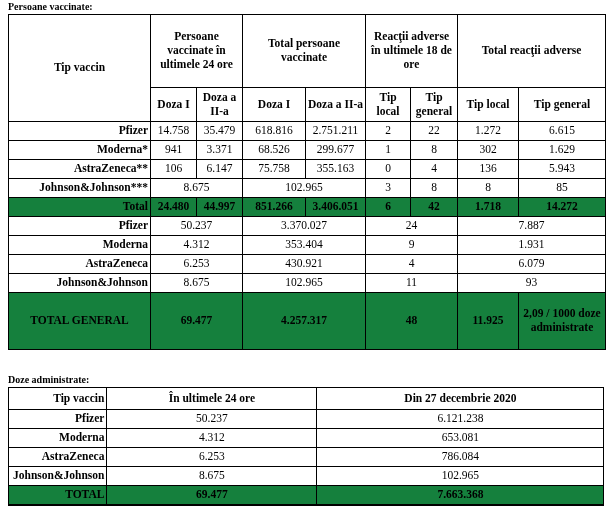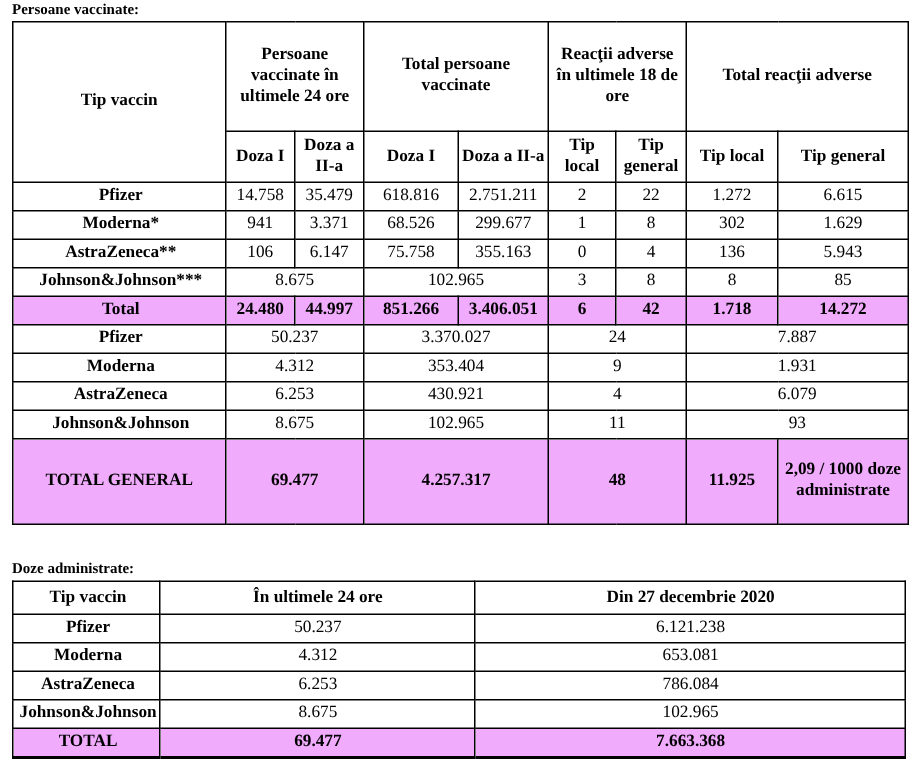--- a/index.html
+++ b/index.html
@@ -22,22 +22,22 @@
   td{
     border:1px solid #000;
     font-size:11.5px;
     padding:0 2px;
     text-align:center;
     vertical-align:middle;
     line-height:1.2;
     overflow:hidden;
   }
   .hdr{font-weight:bold;}
-  .name{text-align:center;font-weight:bold;padding-left:4px;}
-  .shaded{background:#f0abfc;}
+  .name{text-align:right;font-weight:bold;padding-left:4px;}
+  .shaded{background:#15803d;}
   .bold{font-weight:bold;}
   .r19 td{height:18px;}
   .hrow1 td{height:72px;}
   .hrow2 td{height:33px;}
   .tg-row td{height:56px;}
   .t2-hdr td{height:21px;}
   #table2 tr.last td{border-bottom:2px solid #000;}
   .center-name{text-align:center;font-weight:bold;}
 </style>
 </head>

